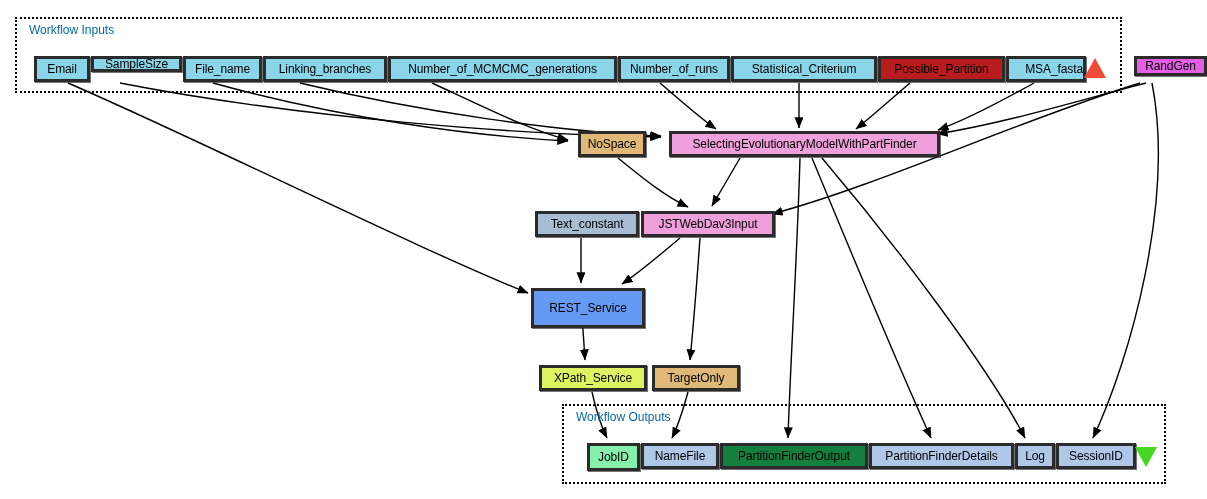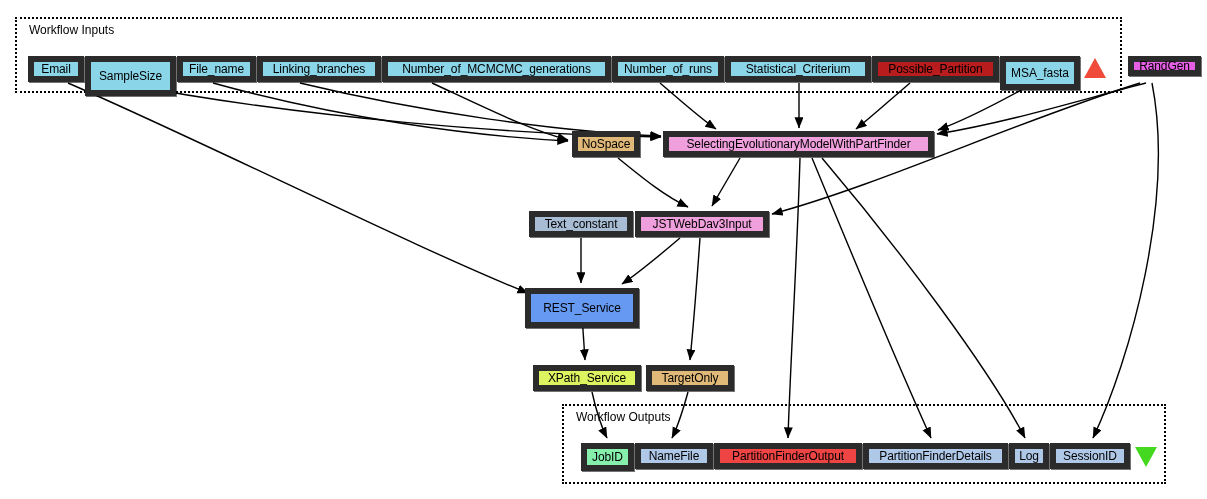--- a/index.html
+++ b/index.html
@@ -27,37 +27,38 @@
   }
   .group-box {
     position: absolute;
     border: 2px dotted #000000;
     box-sizing: border-box;
     background: transparent;
   }
   .group-label {
     position: absolute;
     font-size: 12px;
-    color: #000000;
+    color: #0369a1;
     white-space: nowrap;
     line-height: 12px;
   }
   .node {
     position: absolute;
     box-sizing: border-box;
-    border: 6px solid #ec4899;
+    border: 3px solid #ec4899;
     display: flex;
     align-items: center;
     justify-content: center;
     font-size: 12px;
     color: #000000;
     white-space: nowrap;
     line-height: 12px;
     letter-spacing: -0.1px;
     box-shadow: 1px 1px 0 rgba(0,0,0,0.55);
+    margin-left: 6px;
   }
   .tri {
     position: absolute;
     width: 0;
     height: 0;
   }
   .tri-up {
     border-left: 11px solid transparent;
     border-right: 11px solid transparent;
   }
@@ -107,53 +108,53 @@
   <div class="group-box" id="group-inputs" style="left: 15px; top: 17px; width: 1107px; height: 76px;"></div>
   <div class="group-label" id="group-inputs-label" style="left: 29px; top: 24px;">Workflow Inputs</div>
 
   <div class="group-box" id="group-outputs" style="left: 562px; top: 404px; width: 604px; height: 80px;"></div>
   <div class="group-label" id="group-outputs-label" style="left: 576px; top: 411px;">Workflow Outputs</div>
 
   <div id="input-nodes">
       <div class="node" style="left: 28px; top: 56px; width: 56px; height: 26px; background: rgb(138, 213, 232); border-color: rgb(43, 43, 43);">
         <span>Email</span>
       </div>
-      <div class="node" style="left: 85px; top: 56px; width: 91px; height: 40px; background: rgb(138, 213, 232); border-color: rgb(43, 43, 43);">
+      <div class="node" style="left: 85px; top: 56px; width: 91px; height: 16px; background: rgb(138, 213, 232); border-color: rgb(43, 43, 43);">
         <span>SampleSize</span>
       </div>
       <div class="node" style="left: 177px; top: 56px; width: 79px; height: 26px; background: rgb(138, 213, 232); border-color: rgb(43, 43, 43);">
         <span>File_name</span>
       </div>
       <div class="node" style="left: 257px; top: 56px; width: 124px; height: 26px; background: rgb(138, 213, 232); border-color: rgb(43, 43, 43);">
         <span>Linking_branches</span>
       </div>
       <div class="node" style="left: 382px; top: 56px; width: 229px; height: 26px; background: rgb(138, 213, 232); border-color: rgb(43, 43, 43);">
         <span>Number_of_MCMCMC_generations</span>
       </div>
       <div class="node" style="left: 612px; top: 56px; width: 112px; height: 26px; background: rgb(138, 213, 232); border-color: rgb(43, 43, 43);">
         <span>Number_of_runs</span>
       </div>
       <div class="node" style="left: 725px; top: 56px; width: 146px; height: 26px; background: rgb(138, 213, 232); border-color: rgb(43, 43, 43);">
         <span>Statistical_Criterium</span>
       </div>
       <div class="node" style="left: 872px; top: 56px; width: 127px; height: 26px; background: #b91c1c; border-color: rgb(43, 43, 43);">
         <span>Possible_Partition</span>
       </div>
-      <div class="node" style="left: 1000px; top: 56px; width: 80px; height: 34px; background: rgb(138, 213, 232); border-color: rgb(43, 43, 43);">
+      <div class="node" style="left: 1000px; top: 56px; width: 80px; height: 26px; background: rgb(138, 213, 232); border-color: rgb(43, 43, 43); justify-content: flex-end;">
         <span>MSA_fasta</span>
       </div>
     </div>
   <div id="output-nodes">
       <div class="node" style="left: 581px; top: 443px; width: 53px; height: 28px; background: #86efac; border-color: rgb(43, 43, 43);">
         <span>JobID</span>
       </div>
       <div class="node" style="left: 635px; top: 443px; width: 78px; height: 26px; background: rgb(176, 200, 232); border-color: rgb(43, 43, 43);">
         <span>NameFile</span>
       </div>
-      <div class="node" style="left: 714px; top: 443px; width: 148px; height: 26px; background: #ef4444; border-color: rgb(43, 43, 43);">
+      <div class="node" style="left: 714px; top: 443px; width: 148px; height: 26px; background: #15803d; border-color: rgb(43, 43, 43);">
         <span>PartitionFinderOutput</span>
       </div>
       <div class="node" style="left: 863px; top: 443px; width: 145px; height: 26px; background: rgb(176, 200, 232); border-color: rgb(43, 43, 43);">
         <span>PartitionFinderDetails</span>
       </div>
       <div class="node" style="left: 1009px; top: 443px; width: 40px; height: 26px; background: rgb(176, 200, 232); border-color: rgb(43, 43, 43);">
         <span>Log</span>
       </div>
       <div class="node" style="left: 1050px; top: 443px; width: 80px; height: 26px; background: rgb(176, 200, 232); border-color: rgb(43, 43, 43);">
         <span>SessionID</span>

